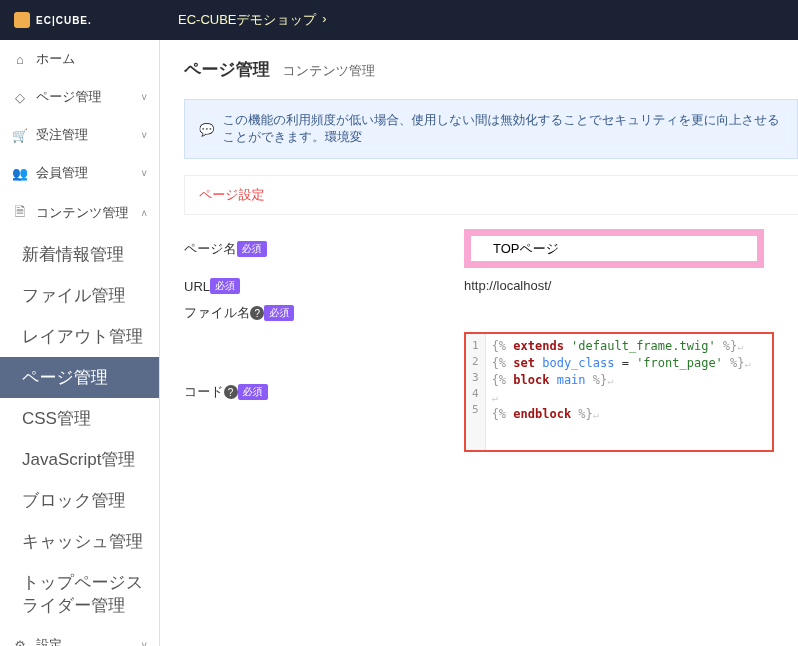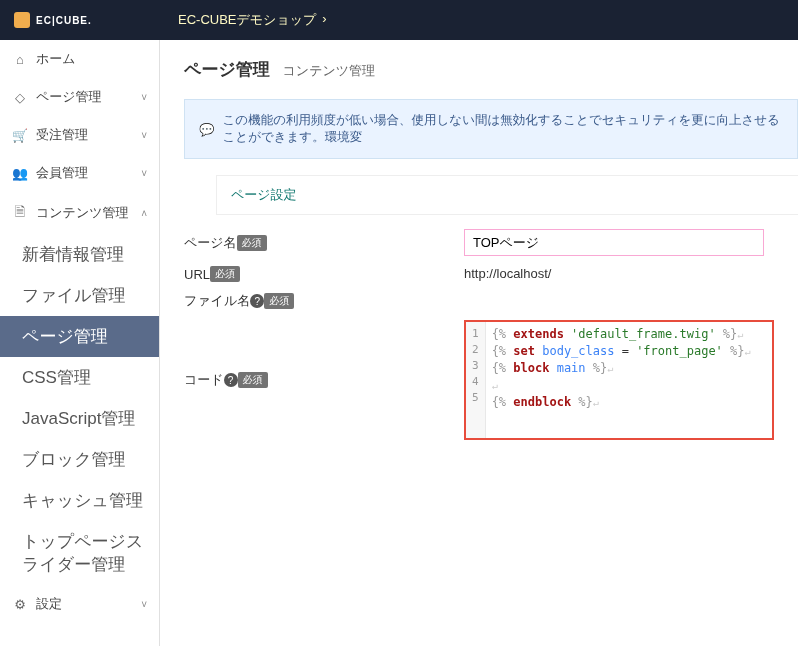--- a/index.html
+++ b/index.html
@@ -12,27 +12,27 @@
 .sidebar { width: 160px; background: #fff; border-right: 1px solid #e0e0e0; overflow-y: auto; flex-shrink: 0; }
 .side-item { display: flex; align-items: center; padding: 10px 12px; color: #444; cursor: pointer; font-size: 13px; }
 .side-item .chev { margin-left: auto; font-size: 10px; color: #888; }
 .side-icon { width: 16px; margin-right: 8px; text-align: center; color: #666; font-size: 13px; }
 .sub-item { padding: 9px 12px 9px 22px; font-size: 17px; color: #555; cursor: pointer; }
 .sub-item.active { background: #5a6b8a; color: #fff; }
 .main { flex: 1; background: #fff; overflow: auto; padding: 18px 0 0 24px; }
 .page-title { font-size: 17px; font-weight: 600; margin-bottom: 18px; }
 .page-title .sub { font-size: 13px; font-weight: normal; color: #666; margin-left: 8px; }
 .info-banner { background: #eaf3ff; border: 1px solid #cfe2f3; color: #3a5a8a; padding: 12px 14px; font-size: 12.5px; display: flex; align-items: center; gap: 8px; margin-bottom: 16px; }
-.section-head { border: 1px solid #eee; border-right: none; padding: 10px 14px; font-size: 13px; color: #0f766e; margin-bottom: 14px; margin-left: 32px; }
+.section-head { border: 1px solid #eee; border-right: none; padding: 10px 14px; font-size: 13px; color: #ef4444; margin-bottom: 14px; }
 .form-row { display: flex; margin-bottom: 10px; font-size: 13px; }
 .form-label { width: 280px; display: flex; align-items: center; gap: 0; color: #333; }
 .form-value { flex: 1; }
-.req-badge { background: #737373; color: #fff; font-size: 10px; padding: 1px 5px; border-radius: 2px; }
+.req-badge { background: #8b5cf6; color: #fff; font-size: 10px; padding: 1px 5px; border-radius: 2px; }
 .help-icon { width: 14px; height: 14px; border-radius: 50%; background: #555; color: #fff; font-size: 10px; display: inline-flex; align-items: center; justify-content: center; }
-.text-input { width: 300px; padding: 5px 8px; border: 1px solid #f9a8d4; font-size: 13px; }
+.text-input { width: 300px; padding: 5px 22px; border: 7px solid #f9a8d4; font-size: 13px; }
 .code-editor { border: 2px solid #e74c3c; width: 310px; height: 120px; font-family: Consolas, Monaco, monospace; font-size: 12px; display: flex; }
 .gutter { background: #f7f7f7; border-right: 1px solid #e8e8e8; padding: 4px 6px; text-align: right; color: #999; line-height: 16px; font-size: 11px; }
 .code-area { padding: 4px 6px; line-height: 16px; white-space: pre; }
 .tok-del { color: #999; }
 .tok-tag { color: #a31515; font-weight: bold; }
 .tok-str { color: #2a7a2a; }
 .tok-attr { color: #3b82f6; }
 .hidden-invis { color: #ccc; font-size: 10px; }
 </style>
 </head>
@@ -70,20 +70,21 @@
         <span>会員管理</span>
         <span class="chev">˅</span>
       </div>
       <div class="side-item">
         <span class="side-icon">🗎</span>
         <span>コンテンツ管理</span>
         <span class="chev">˄</span>
       </div>
       <div class="sub-item">新着情報管理</div>
       <div class="sub-item">ファイル管理</div>
+      <div class="sub-item">レイアウト管理</div>
       <div class="sub-item active">ページ管理</div>
       <div class="sub-item">CSS管理</div>
       <div class="sub-item">JavaScript管理</div>
       <div class="sub-item">ブロック管理</div>
       <div class="sub-item">キャッシュ管理</div>
       <div class="sub-item">トップページスライダー管理</div>
       <div class="side-item">
         <span class="side-icon">⚙</span>
         <span>設定</span>
         <span class="chev">˅</span>

